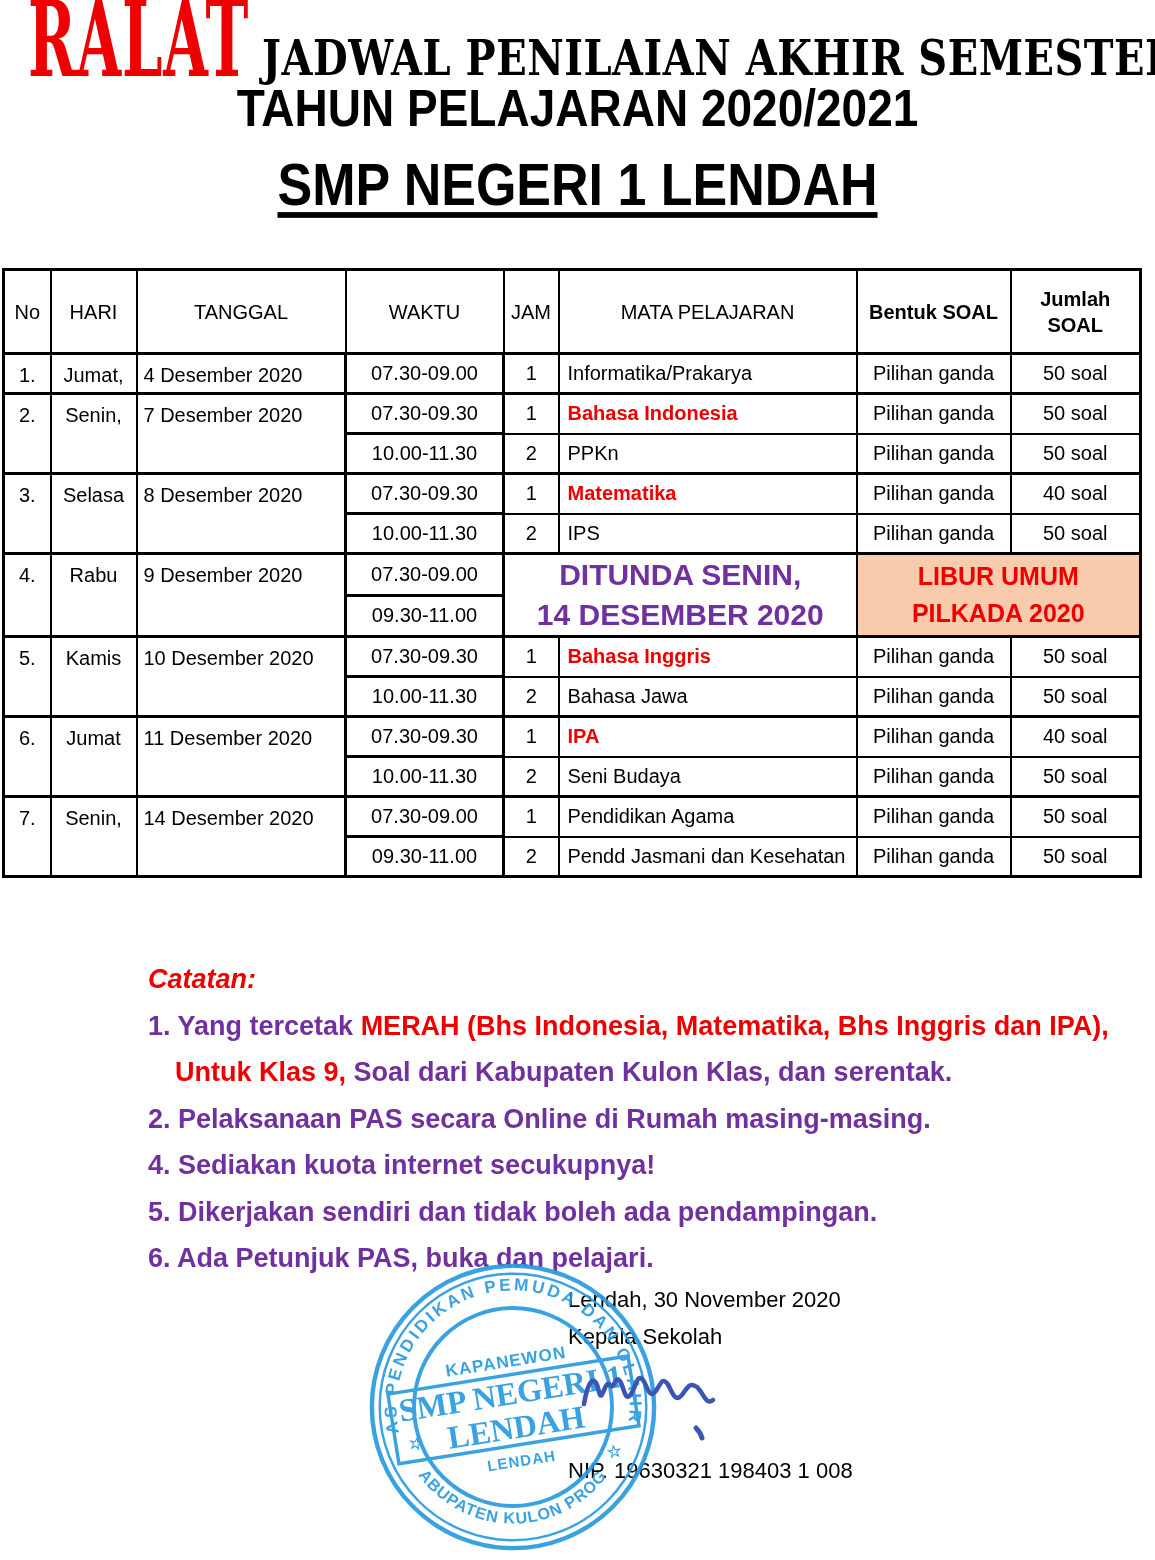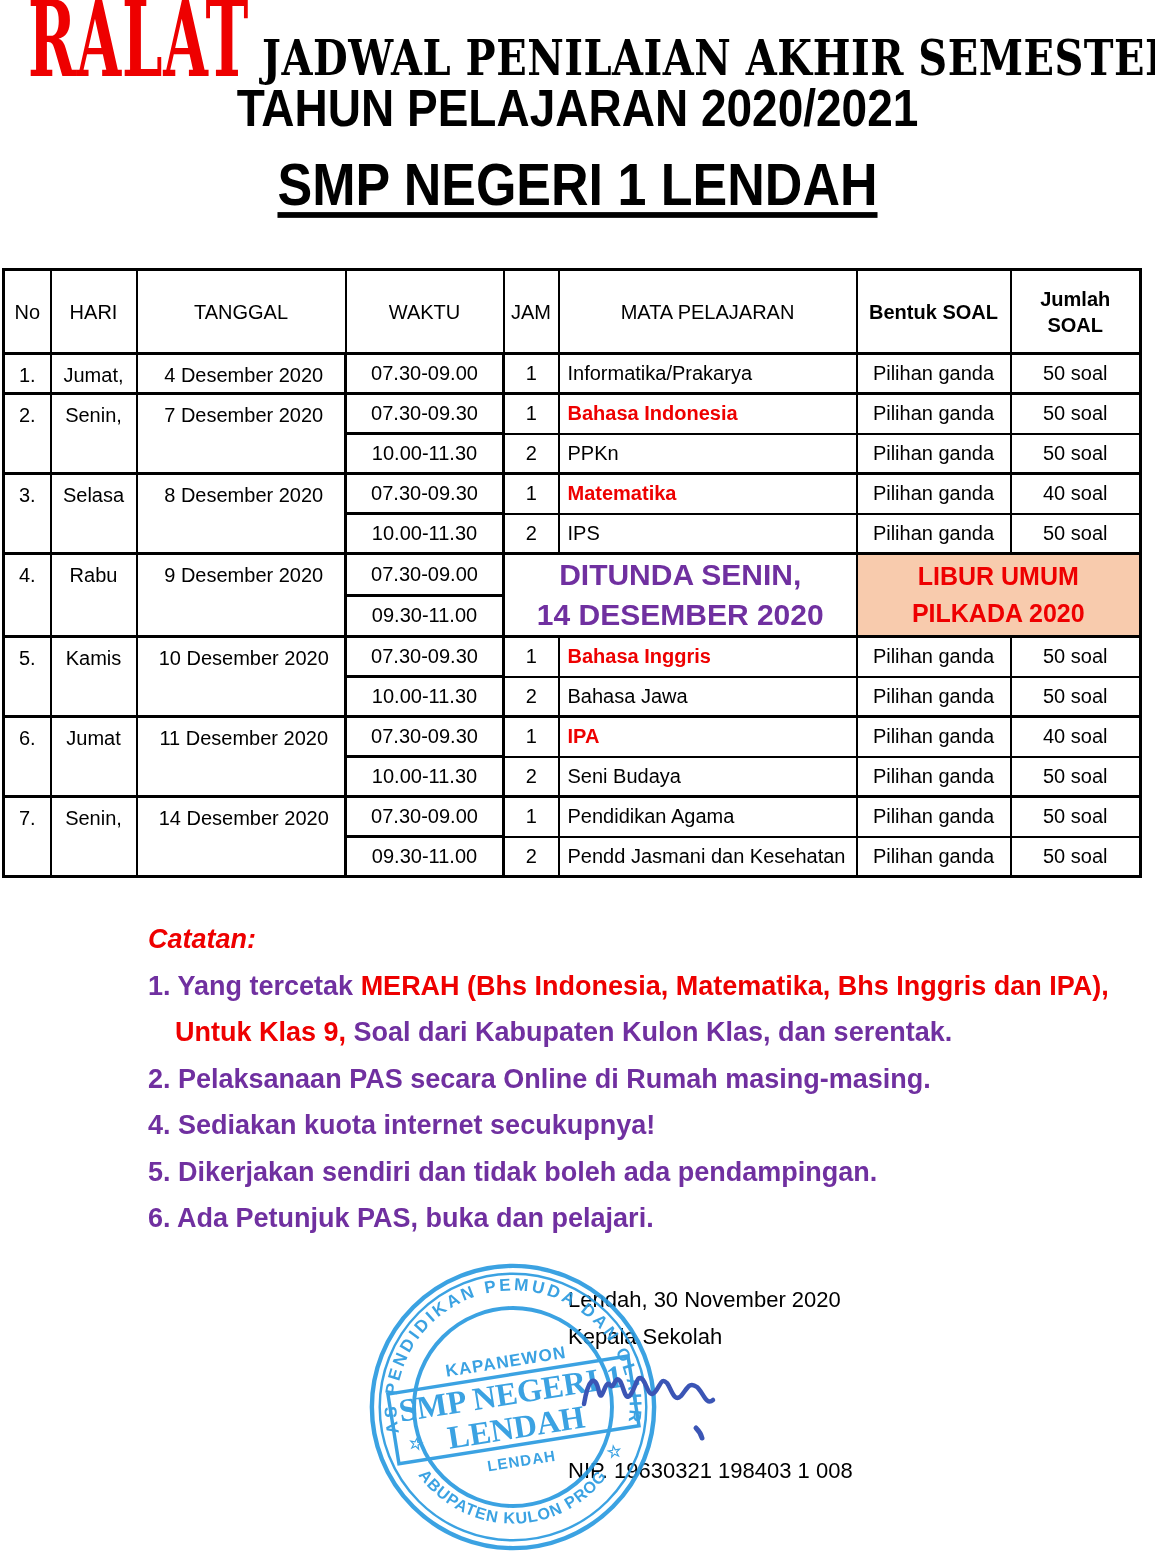--- a/index.html
+++ b/index.html
@@ -35,38 +35,38 @@
     position:absolute; left:2px; top:268px; width:1137px;
     border-collapse:collapse; table-layout:fixed; border:3px solid #000;
   }
   .sched th,.sched td{border:2px solid #000; font-size:20px; overflow:hidden;}
   .sched thead th{height:84px; font-weight:normal; text-align:center; vertical-align:middle; border-bottom:3px solid #000; line-height:26px; padding:0 6px;}
   .sched thead th.bold-head{font-weight:bold;}
   .sched tbody tr{height:40px;}
   .sched tbody tr.group-top td{border-top:3px solid #000;}
   td.c-no{ text-align:center; vertical-align:top; padding-top:6px; line-height:28px;}
   td.c-hari{text-align:center; vertical-align:top; padding-top:6px; line-height:28px;}
-  td.c-tanggal{text-align:center; vertical-align:top; padding:6px 0 0 6px; line-height:28px;}
+  td.c-tanggal{text-align:left; vertical-align:top; padding:6px 0 0 6px; line-height:28px;}
   td.c-waktu{border:3px solid #000; vertical-align:middle;}
   .waktu-flex{display:flex; justify-content:center; align-items:center; padding:0 9px;}
   td.c-jam{text-align:center; vertical-align:middle;}
   td.c-mapel{text-align:left; vertical-align:middle; padding-left:8px; white-space:nowrap;}
   td.c-mapel.red-subject{color:var(--red); font-weight:bold; font-size:20px;}
   td.c-bentuk{text-align:center; vertical-align:middle;}
   td.c-jumlah{text-align:center; vertical-align:middle;}
   td.c-postponed{
     text-align:center; vertical-align:middle; color:var(--purple);
     font-weight:bold; font-size:30px; line-height:40px; white-space:nowrap;
   }
   td.c-holiday{
     text-align:center; vertical-align:middle; background:var(--peach); color:var(--red);
     font-weight:bold; font-size:25px; line-height:37px; white-space:nowrap;
   }
   
-  .notes{position:absolute; left:148px; top:916px; width:990px; font-weight:bold; font-size:27px; line-height:46.5px;}
+  .notes{position:absolute; left:148px; top:956px; width:990px; font-weight:bold; font-size:27px; line-height:46.5px;}
   .catatan{color:var(--red); font-style:italic;}
   .note-line{white-space:nowrap;}
   .note-line.indent{padding-left:27px;}
   .seg-red{color:var(--red);}
   .seg-purple{color:var(--purple);}
   
   .sig-top{position:absolute; left:568px; top:1281px; font-size:22px; line-height:37px; z-index:1;}
   .sig-bottom{position:absolute; left:568px; top:1453px; font-size:22px; line-height:36px; z-index:1;}
   .stamp{position:absolute; left:366px; top:1260px; width:294px; height:294px; z-index:2; opacity:0.92;}
   .stamp-stroke{stroke:var(--stamp); fill:none;}

